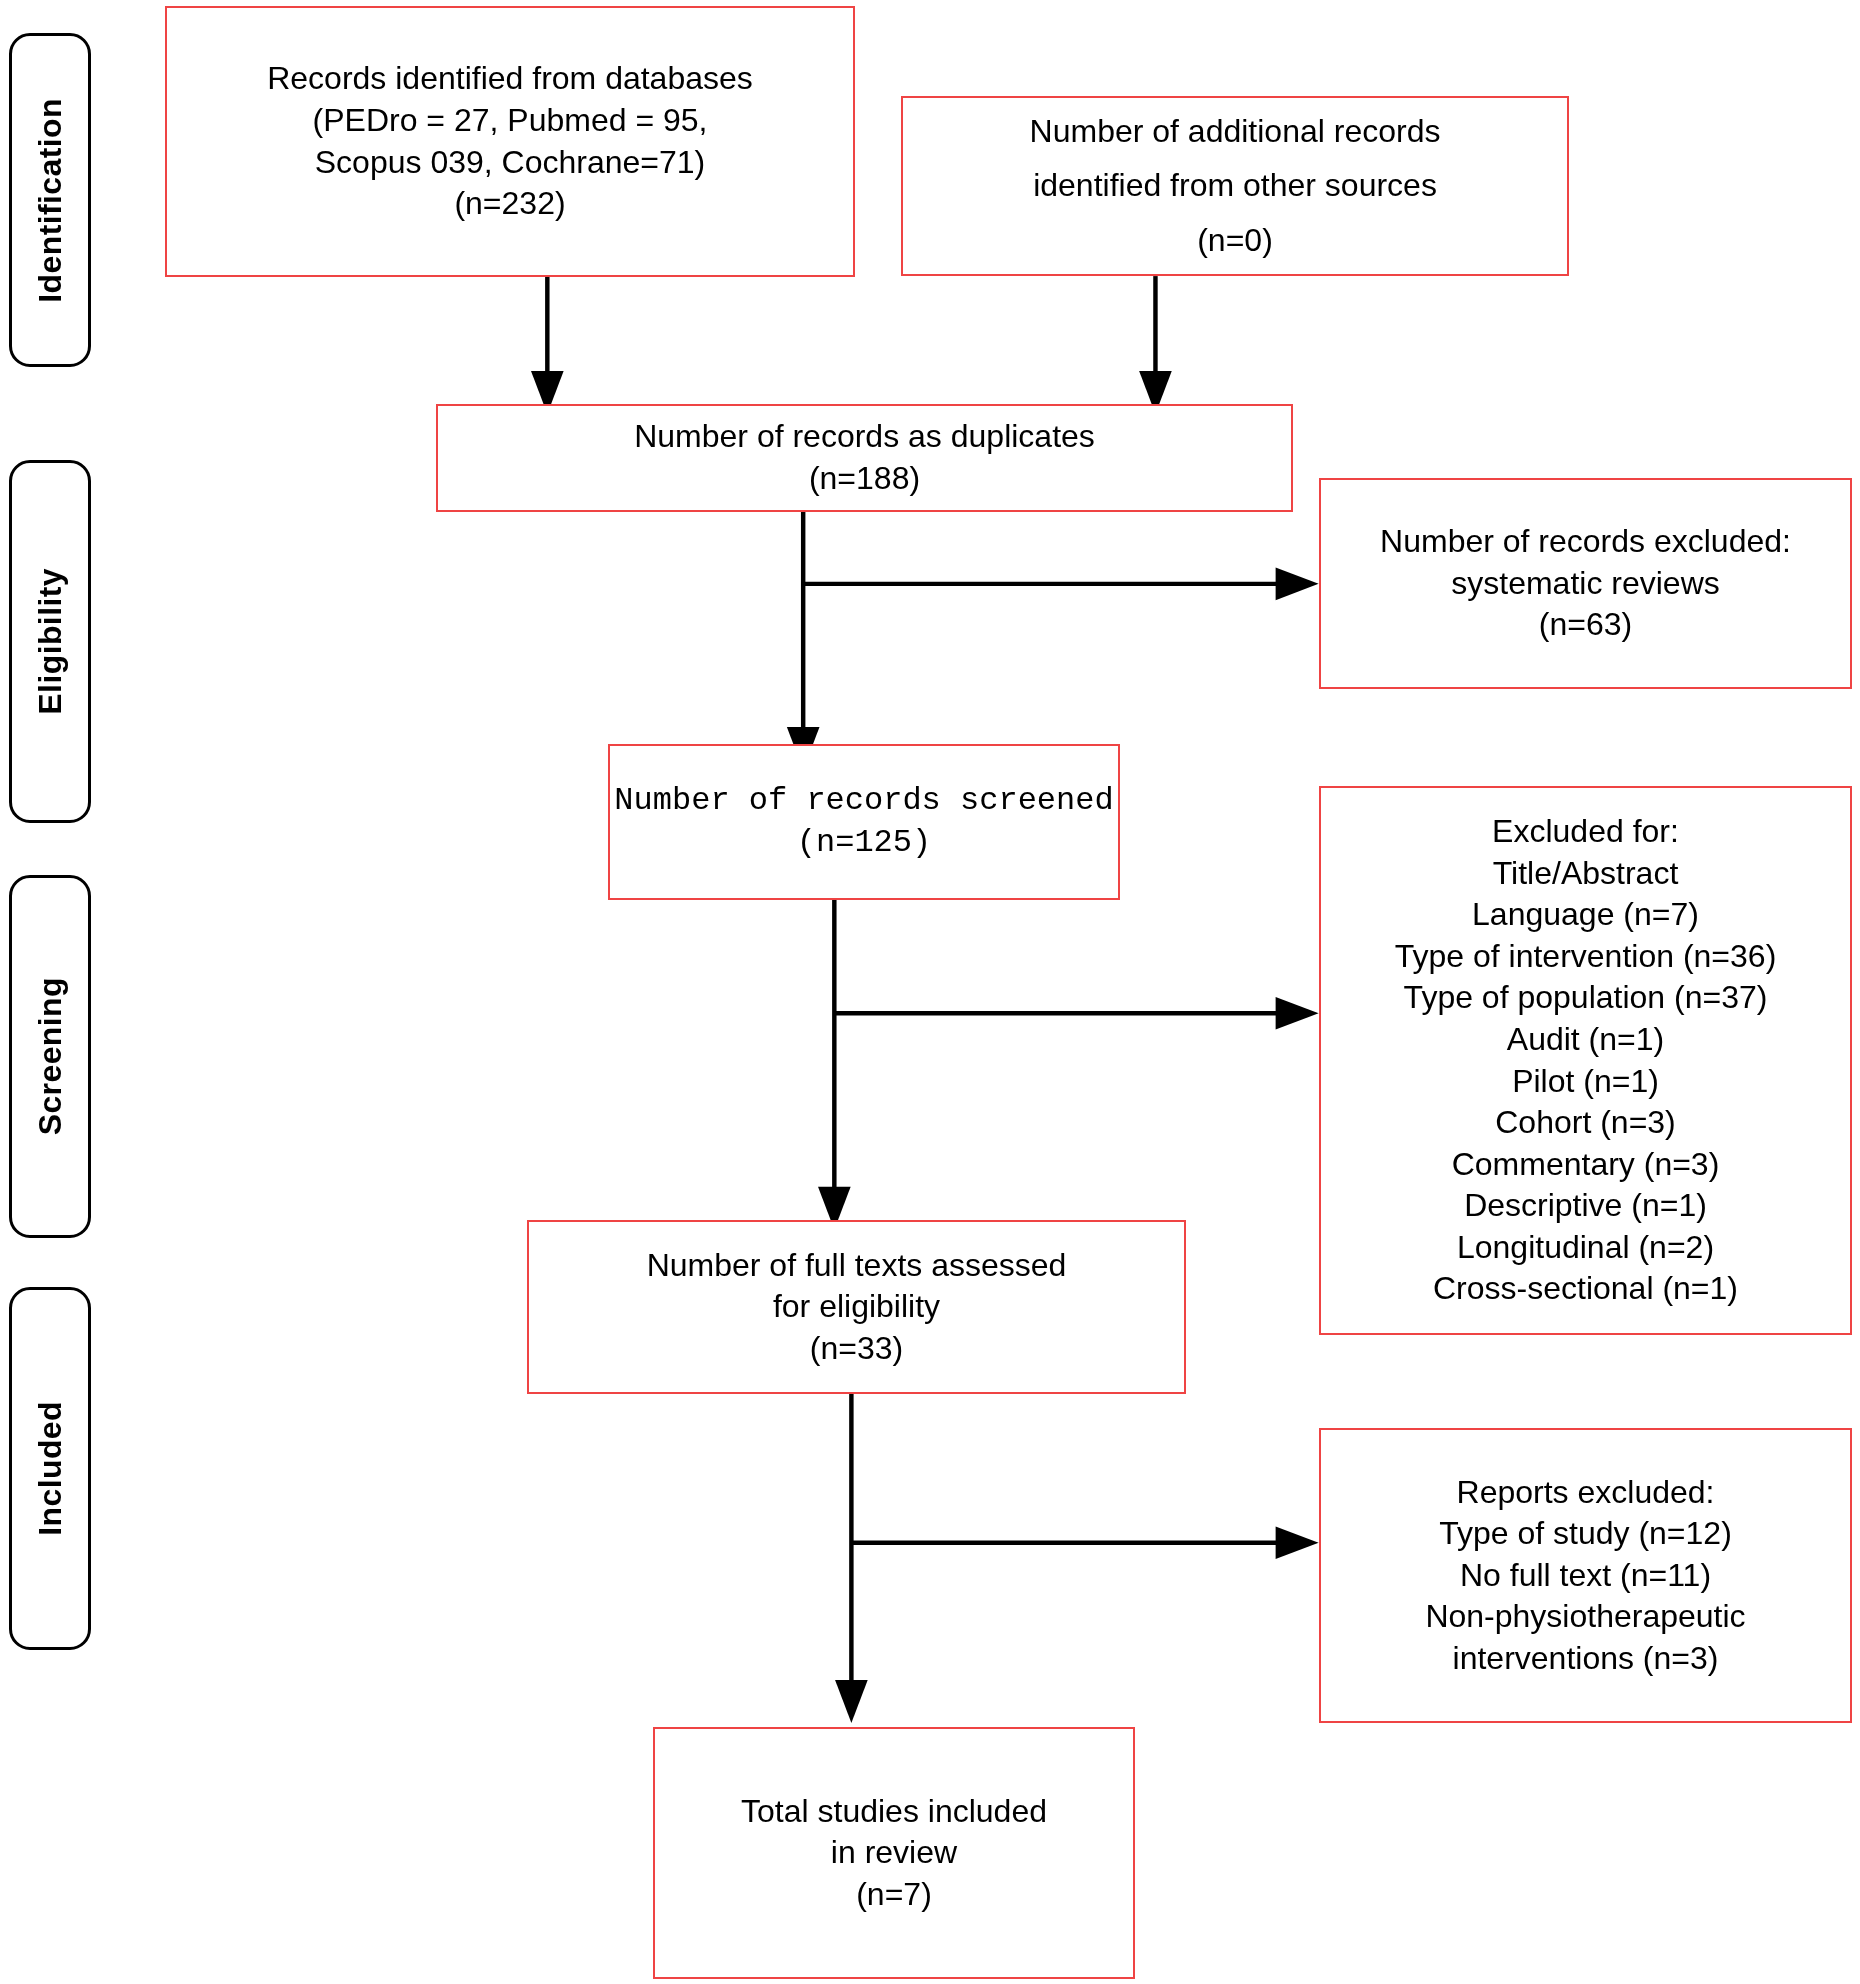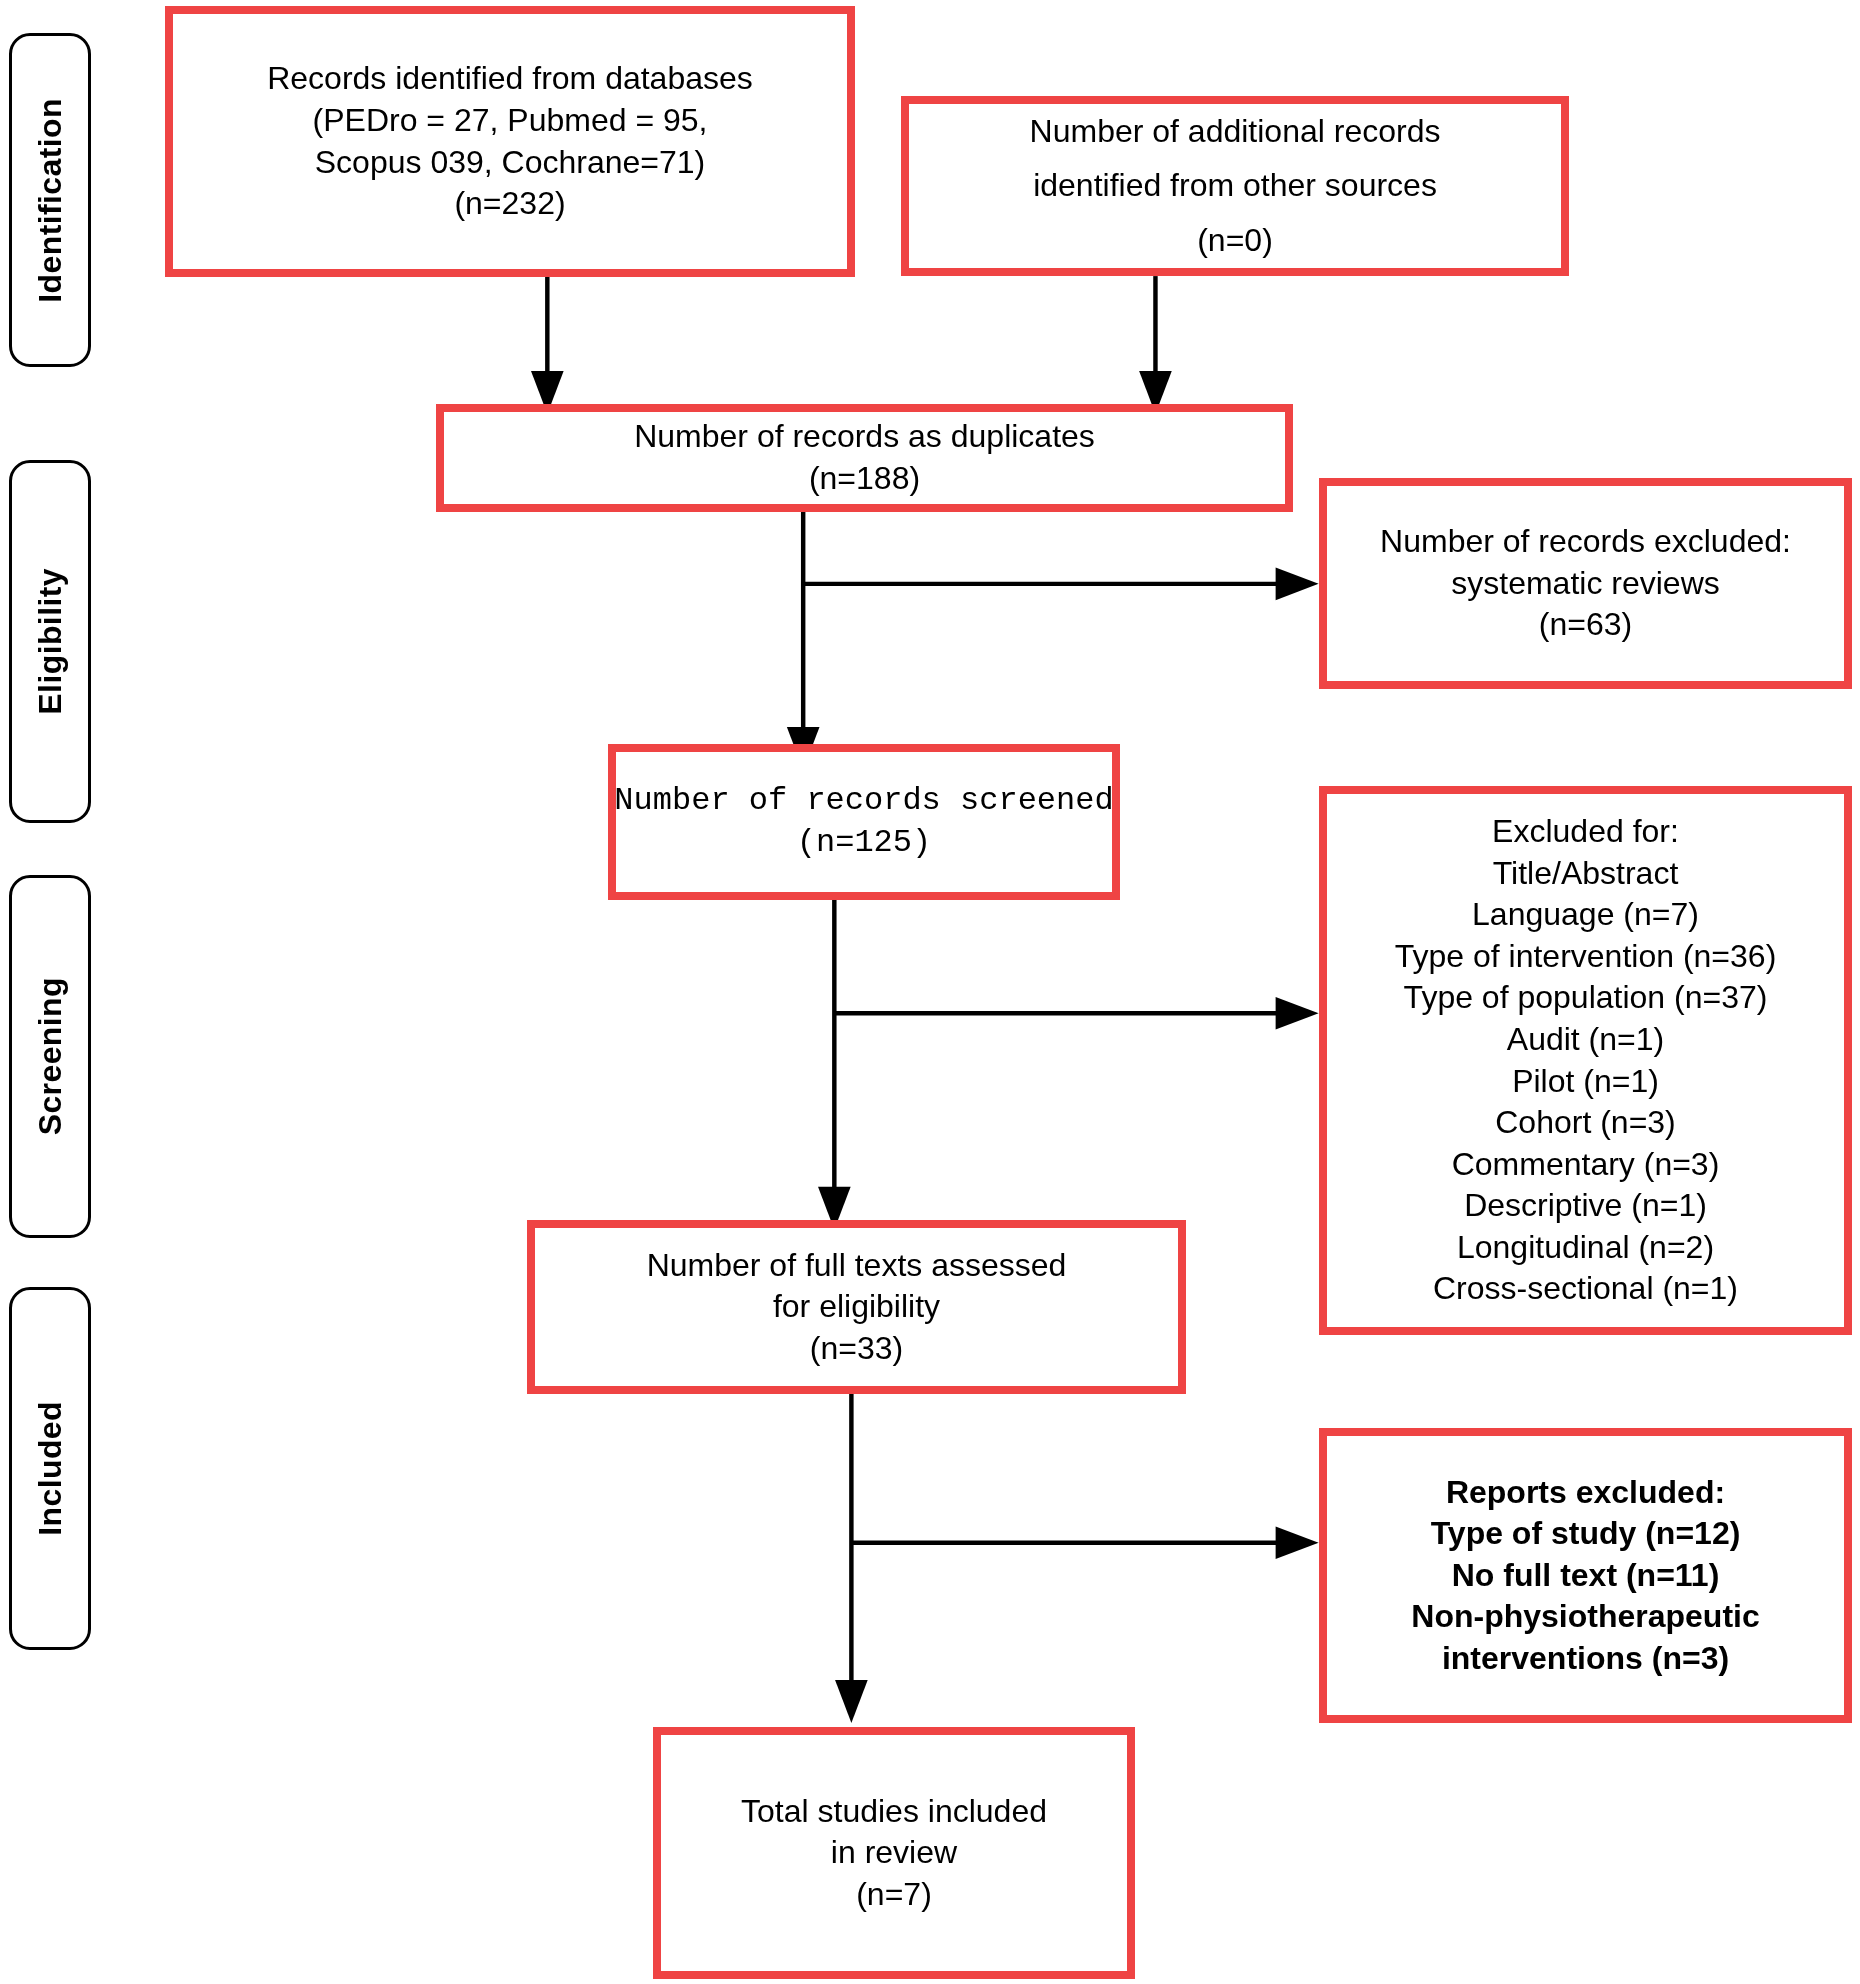--- a/index.html
+++ b/index.html
@@ -35,21 +35,21 @@
     color: #000000;
     letter-spacing: 0.4px;
     white-space: nowrap;
     line-height: 1;
   }
 
   
   .flow-box {
     position: absolute;
     box-sizing: border-box;
-    border: 8px solid #ef4444;
+    border: 2px solid #ef4444;
     background: #ffffff;
     display: flex;
     flex-direction: column;
     align-items: center;
     justify-content: center;
     padding: 4.5px 7.4px;
   }
   .flow-box .line {
     font-size: 32px;
     line-height: 1.30;
@@ -168,21 +168,21 @@
     <div class="line">Longitudinal (n=2)</div>
     <div class="line">Cross-sectional (n=1)</div>
   </div>
 
   <div class="flow-box" style="left:527px; top:1220px; width:659px; height:174px;">
     <div class="line">Number of full texts assessed</div>
     <div class="line">for eligibility</div>
     <div class="line">(n=33)</div>
   </div>
 
-  <div class="flow-box" style="left:1319px; top:1428px; width:533px; height:295px;font-weight:bold;">
+  <div class="flow-box" style="left:1319px; top:1428px; width:533px; height:295px;">
     <div class="line">Reports excluded:</div>
     <div class="line">Type of study (n=12)</div>
     <div class="line">No full text (n=11)</div>
     <div class="line">Non-physiotherapeutic</div>
     <div class="line">interventions (n=3)</div>
   </div>
 
   <div class="flow-box" style="left:653px; top:1727px; width:482px; height:252px;">
     <div class="line">Total studies included</div>
     <div class="line">in review</div>

